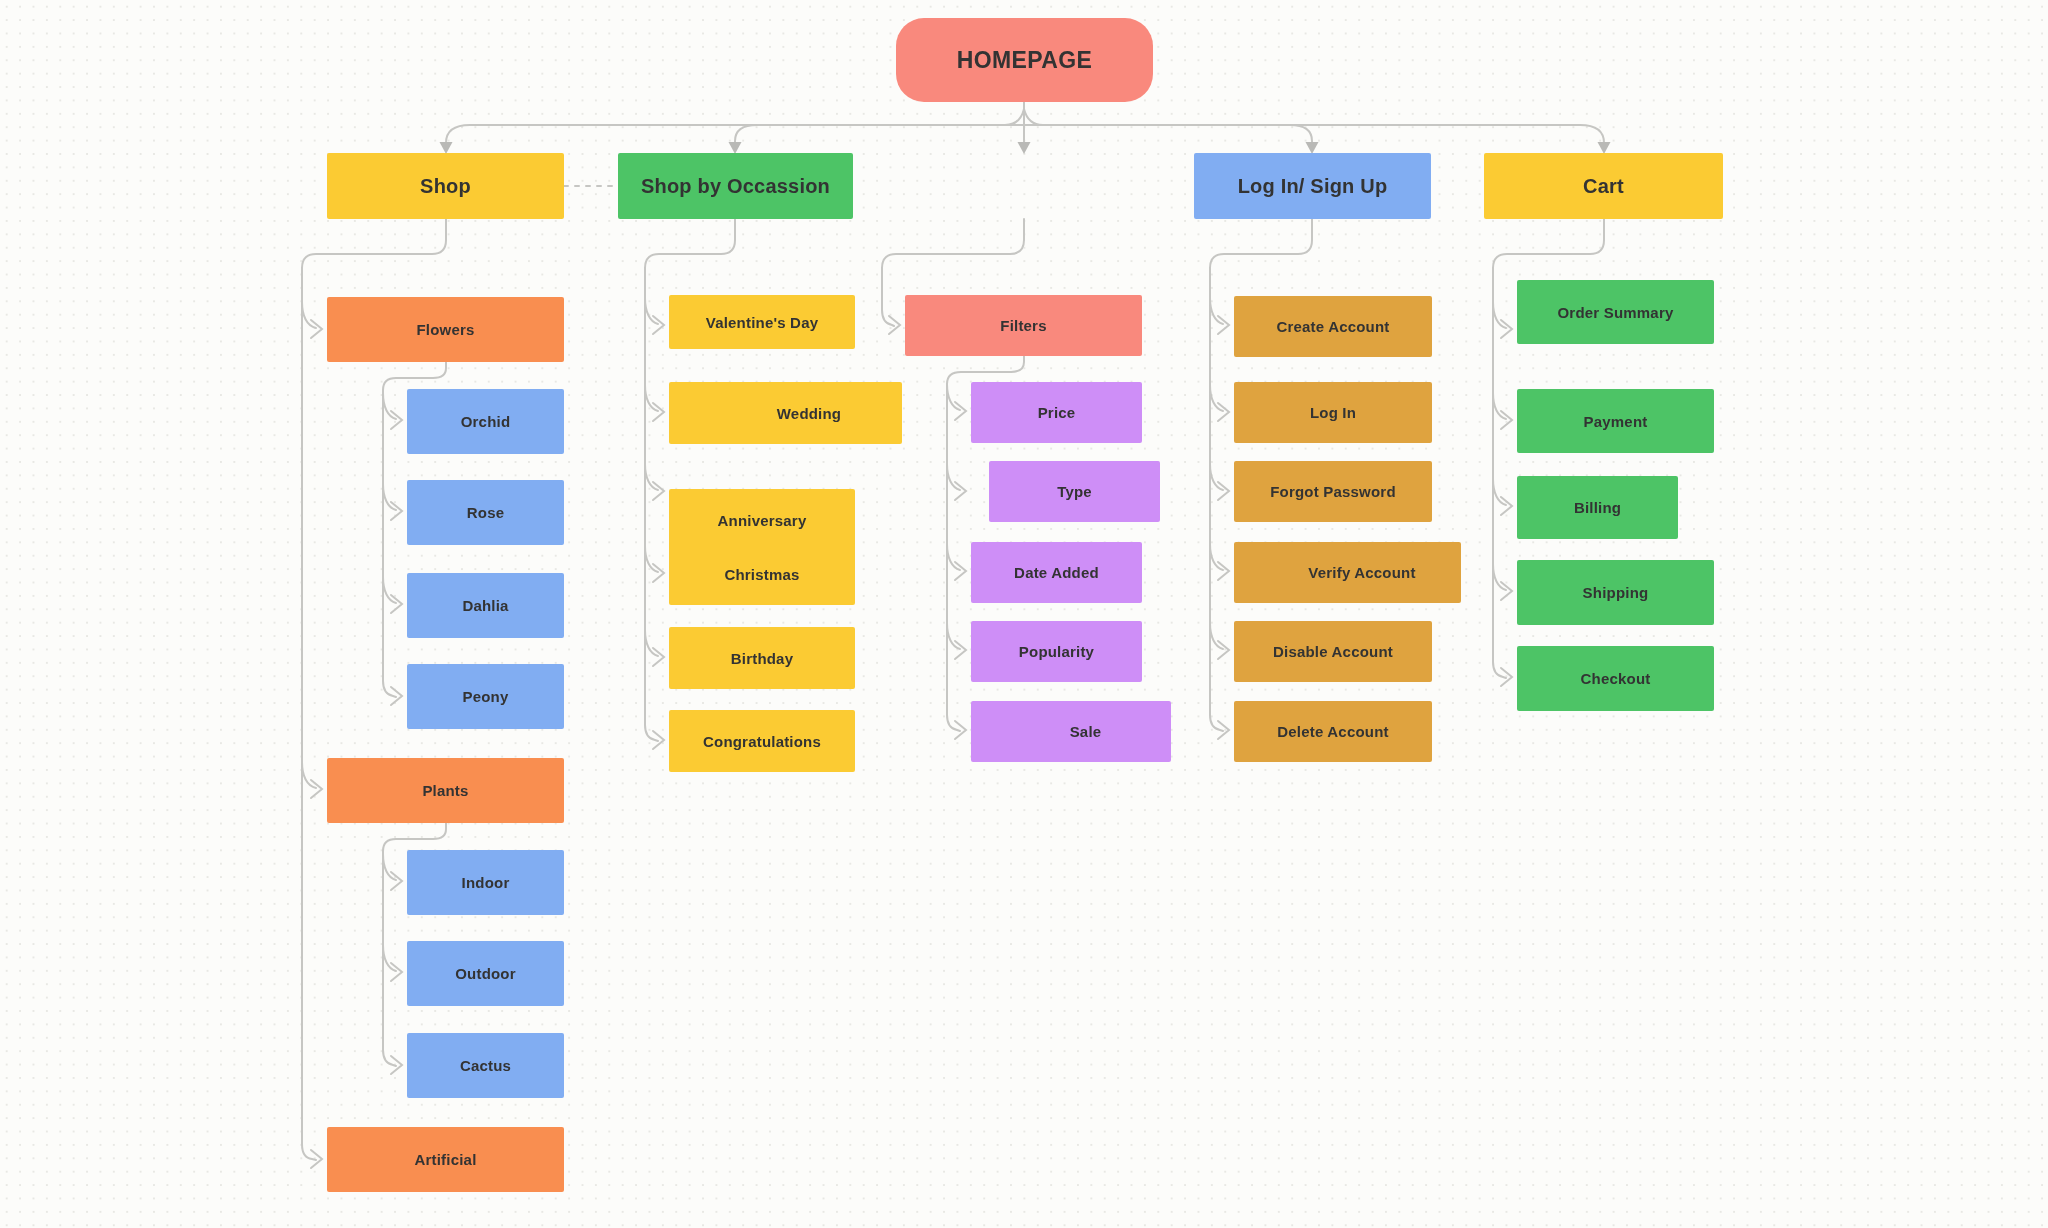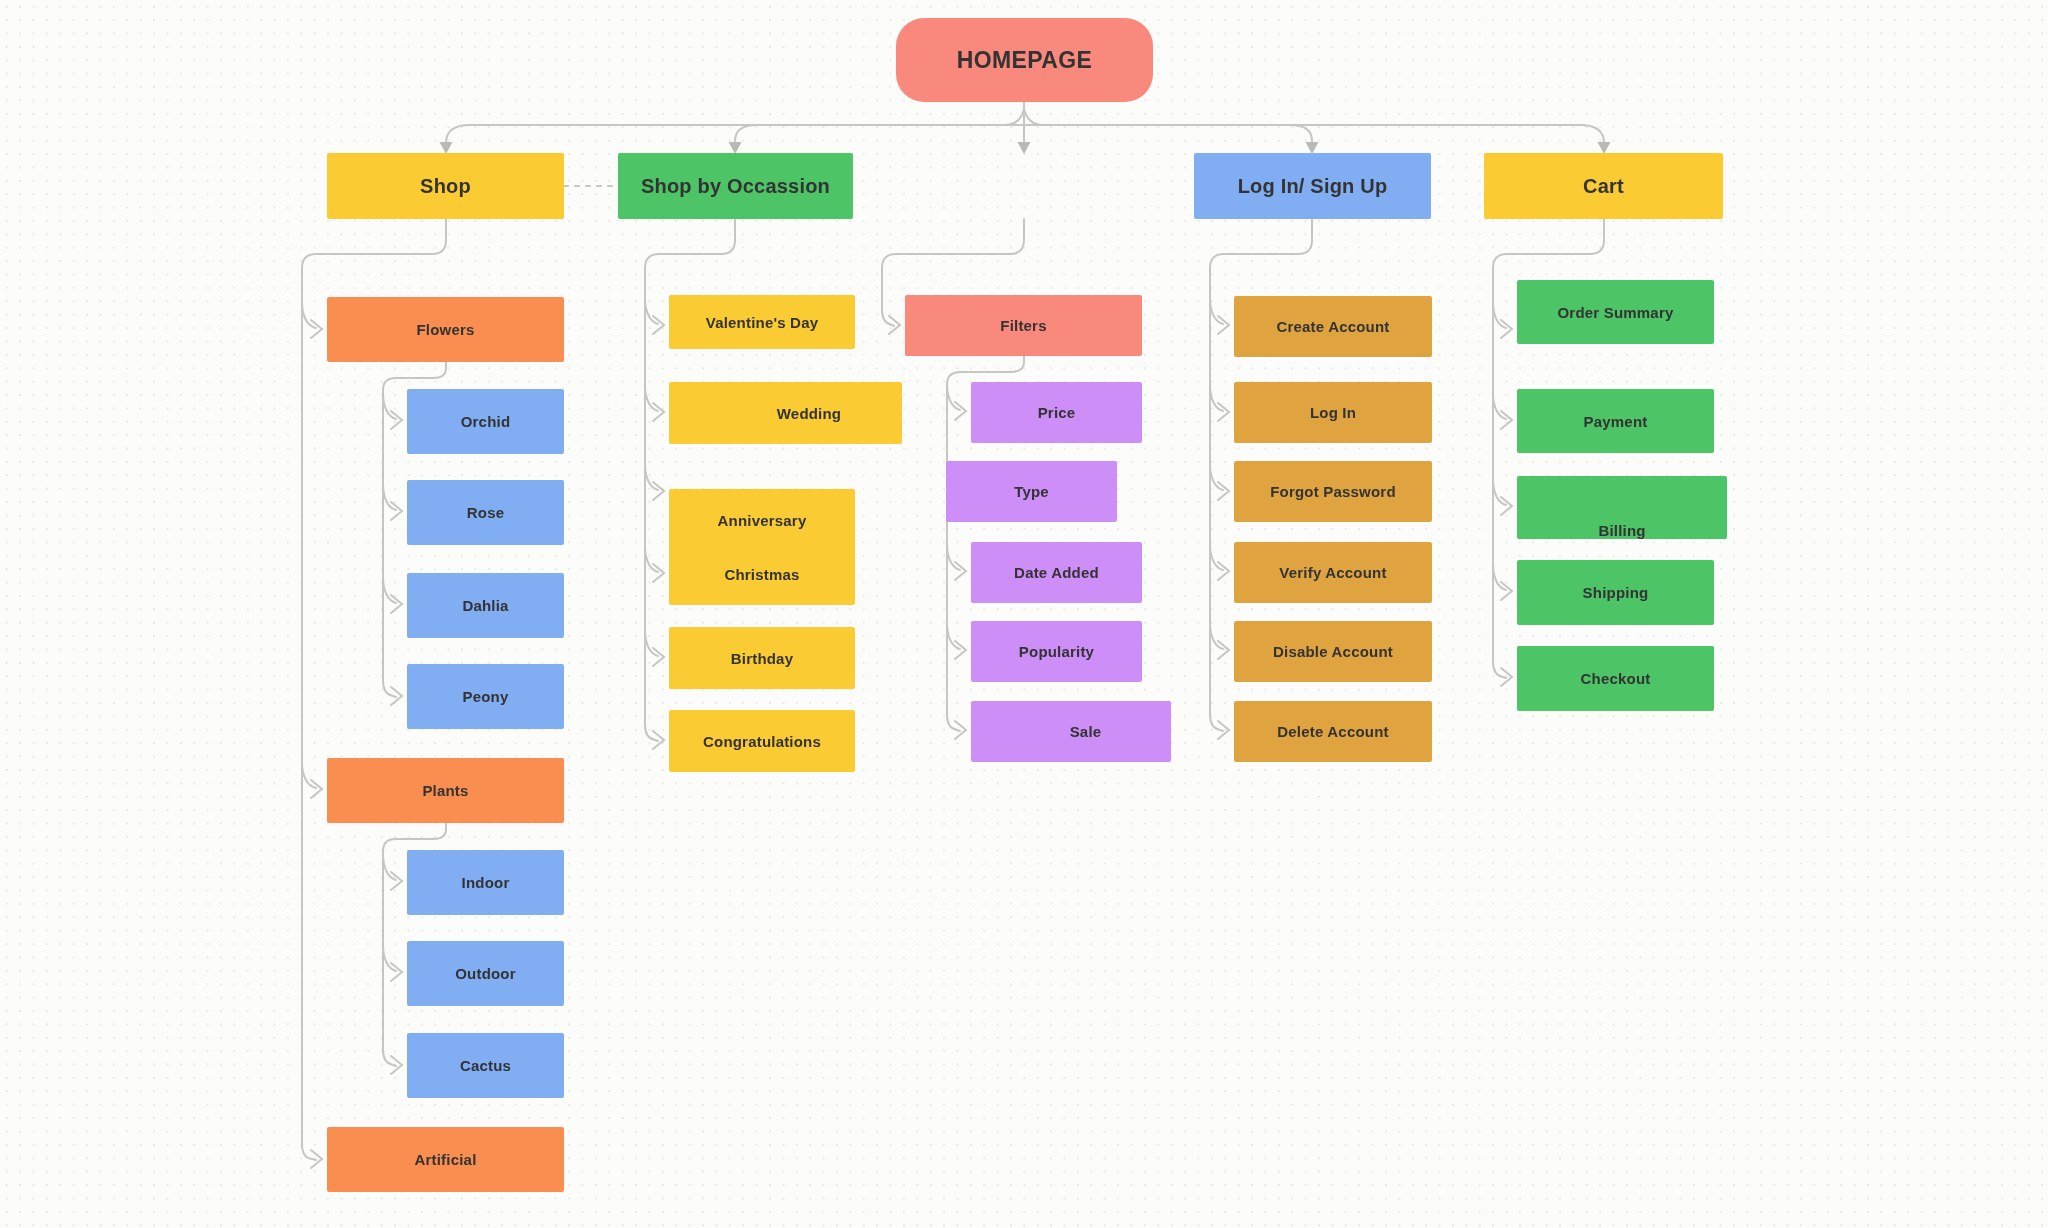--- a/index.html
+++ b/index.html
@@ -181,21 +181,21 @@
   <div class="node" style="left: 669px; top: 710px; width: 186px; height: 62px; background-color: rgb(251, 203, 51);">
     <span>Congratulations</span>
   </div>
 
   <div class="node" style="left: 905px; top: 295px; width: 237px; height: 61px; background-color: rgb(249, 137, 125);">
     <span>Filters</span>
   </div>
   <div class="node" style="left: 971px; top: 382px; width: 171px; height: 61px; background-color: rgb(206, 142, 247);">
     <span>Price</span>
   </div>
-  <div class="node" style="left: 946px; top: 461px; width: 171px; height: 61px; background-color: rgb(206, 142, 247);">
+  <div class="node" style="left: 989px; top: 461px; width: 171px; height: 61px; background-color: rgb(206, 142, 247);">
     <span>Type</span>
   </div>
   <div class="node" style="left: 971px; top: 542px; width: 171px; height: 61px; background-color: rgb(206, 142, 247);">
     <span>Date Added</span>
   </div>
   <div class="node" style="left: 971px; top: 621px; width: 171px; height: 61px; background-color: rgb(206, 142, 247);">
     <span>Popularity</span>
   </div>
   <div class="node" style="left: 971px; top: 701px; width: 171px; height: 61px; background-color: rgb(206, 142, 247); padding-left: 29px;">
     <span>Sale</span>
@@ -203,37 +203,37 @@
 
   <div class="node" style="left: 1234px; top: 296px; width: 198px; height: 61px; background-color: rgb(223, 163, 63);">
     <span>Create Account</span>
   </div>
   <div class="node" style="left: 1234px; top: 382px; width: 198px; height: 61px; background-color: rgb(223, 163, 63);">
     <span>Log In</span>
   </div>
   <div class="node" style="left: 1234px; top: 461px; width: 198px; height: 61px; background-color: rgb(223, 163, 63);">
     <span>Forgot Password</span>
   </div>
-  <div class="node" style="left: 1234px; top: 542px; width: 198px; height: 61px; background-color: rgb(223, 163, 63);">
+  <div class="node" style="left: 1234px; top: 542px; width: 198px; height: 61px; background-color: rgb(223, 163, 63); padding-left: 29px;">
     <span>Verify Account</span>
   </div>
   <div class="node" style="left: 1234px; top: 621px; width: 198px; height: 61px; background-color: rgb(223, 163, 63);">
     <span>Disable Account</span>
   </div>
   <div class="node" style="left: 1234px; top: 701px; width: 198px; height: 61px; background-color: rgb(223, 163, 63);">
     <span>Delete Account</span>
   </div>
 
   <div class="node" style="left: 1517px; top: 280px; width: 197px; height: 64px; background-color: rgb(77, 196, 102);">
     <span>Order Summary</span>
   </div>
   <div class="node" style="left: 1517px; top: 389px; width: 197px; height: 64px; background-color: rgb(77, 196, 102);">
     <span>Payment</span>
   </div>
-  <div class="node" style="left: 1517px; top: 476px; width: 210px; height: 63px; background-color: rgb(77, 196, 102); align-items: flex-end;">
+  <div class="node" style="left: 1517px; top: 476px; width: 161px; height: 63px; background-color: rgb(77, 196, 102);">
     <span>Billing</span>
   </div>
   <div class="node" style="left: 1517px; top: 560px; width: 197px; height: 65px; background-color: rgb(77, 196, 102);">
     <span>Shipping</span>
   </div>
   <div class="node" style="left: 1517px; top: 646px; width: 197px; height: 65px; background-color: rgb(77, 196, 102);">
     <span>Checkout</span>
   </div>
 
 </div>

